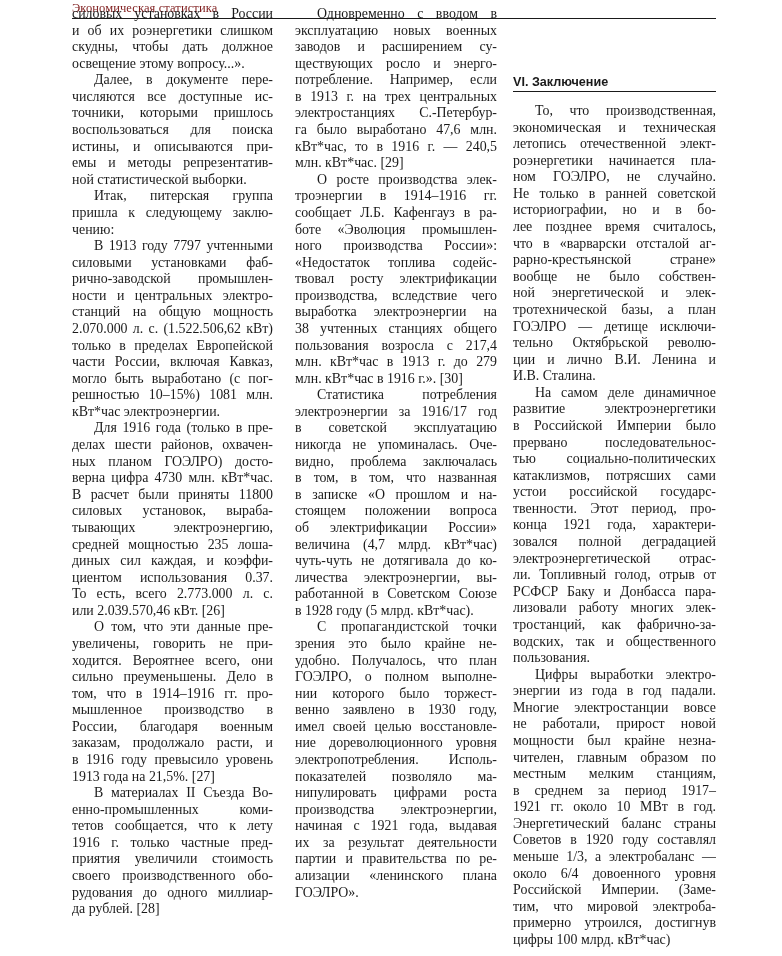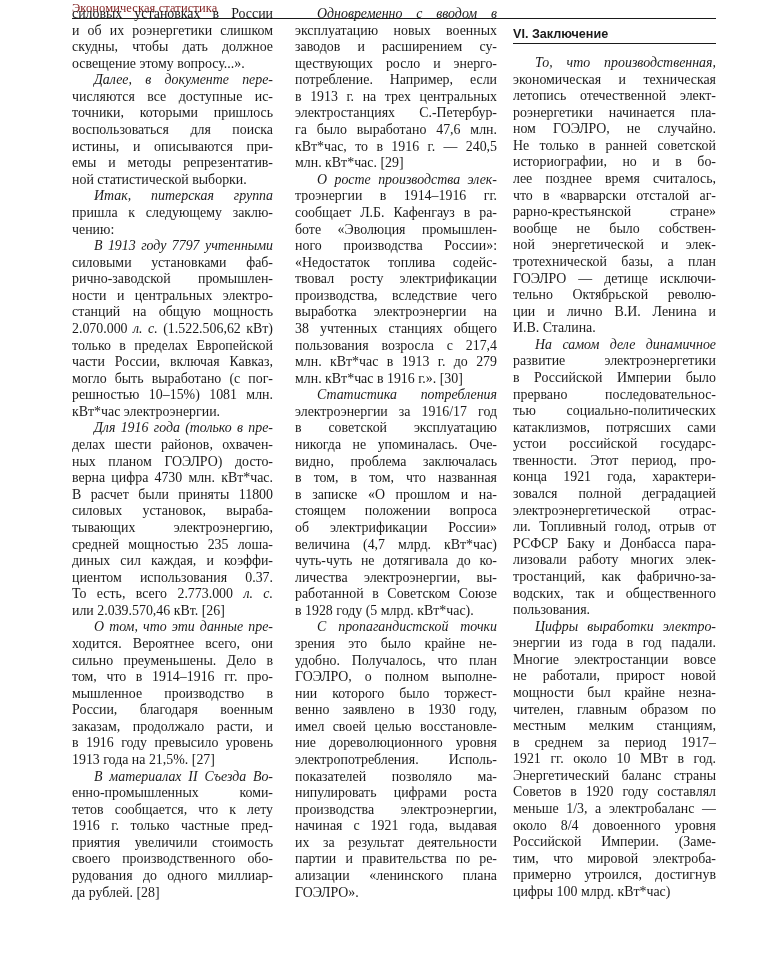--- a/index.html
+++ b/index.html
@@ -9,26 +9,26 @@
          font-size: 12.5px; letter-spacing: 0.1px; color: #7f1d1d; }
   .head-rule { position: absolute; left: 72px; top: 18px; width: 644px; height: 0;
          border-top: 1.6px solid #1a1a1a; }
   .col { position: absolute; top: 6px; font-size: 13.9px; line-height: 16.58px;
          text-align: justify; hyphens: manual; }
   #col1 { left: 72px; width: 201px; }
   #col2 { left: 295px; width: 202px; }
   #col3 { left: 513px; width: 203px; top: 23px; }
   .section-head { font-family: "Liberation Sans", "DejaVu Sans", sans-serif;
          font-size: 12.6px; font-weight: bold; color: #1a1a1a; padding: 3px 0 0 0;
-         height: 15px; text-align: left; }
+         height: 15px; text-align: left; margin-top: 48px; }
   .section-rule { border-top: 1.6px solid #1a1a1a; margin: 2px 0 11px 0; height: 0; }
   .ln { display: block; text-align: justify; text-align-last: justify; white-space: nowrap; }
   .ln.last { text-align-last: left; }
-  .ln.ind { padding-left: 22px; font-style: italic; }
-  .it { font-style: italic; }
+  .ln.ind { padding-left: 22px; }
+  .it { }
 </style>
 </head>
 <body>
 
 <div class="running-head">Экономическая статистика</div>
 <div class="head-rule"></div>
 
 <div class="col" id="col1">
     <span class="ln">силовых установках в России</span>
     <span class="ln">и об их роэнергетики слишком</span>
@@ -61,20 +61,21 @@
     <span class="ln">верна цифра 4730 млн. кВт*час.</span>
     <span class="ln">В расчет были приняты 11800</span>
     <span class="ln">силовых установок, выраба-</span>
     <span class="ln">тывающих электроэнергию,</span>
     <span class="ln">средней мощностью 235 лоша-</span>
     <span class="ln">диных сил каждая, и коэффи-</span>
     <span class="ln">циентом использования 0.37.</span>
     <span class="ln">То есть, всего 2.773.000 <span class="it">л. с.</span></span>
     <span class="ln last">или 2.039.570,46 кВт. [26]</span>
     <span class="ln ind">О том, что эти данные пре-</span>
+    <span class="ln">увеличены, говорить не при-</span>
     <span class="ln">ходится. Вероятнее всего, они</span>
     <span class="ln">сильно преуменьшены. Дело в</span>
     <span class="ln">том, что в 1914–1916 гг. про-</span>
     <span class="ln">мышленное производство в</span>
     <span class="ln">России, благодаря военным</span>
     <span class="ln">заказам, продолжало расти, и</span>
     <span class="ln">в 1916 году превысило уровень</span>
     <span class="ln last">1913 года на 21,5%. [27]</span>
     <span class="ln ind">В материалах II Съезда Во-</span>
     <span class="ln">енно-промышленных коми-</span>
@@ -183,18 +184,18 @@
     <span class="ln">Многие электростанции вовсе</span>
     <span class="ln">не работали, прирост новой</span>
     <span class="ln">мощности был крайне незна-</span>
     <span class="ln">чителен, главным образом по</span>
     <span class="ln">местным мелким станциям,</span>
     <span class="ln">в среднем за период 1917–</span>
     <span class="ln">1921 гг. около 10 МВт в год.</span>
     <span class="ln">Энергетический баланс страны</span>
     <span class="ln">Советов в 1920 году составлял</span>
     <span class="ln">меньше 1/3, а электробаланс —</span>
-    <span class="ln">около 8/4 довоенного уровня</span>
+    <span class="ln">около 6/4 довоенного уровня</span>
     <span class="ln">Российской Империи. (Заме-</span>
     <span class="ln">тим, что мировой электроба-</span>
     <span class="ln">примерно утроился, достигнув</span>
     <span class="ln last">цифры 100 млрд. кВт*час)</span>
   </div>
 
 </body></html>

